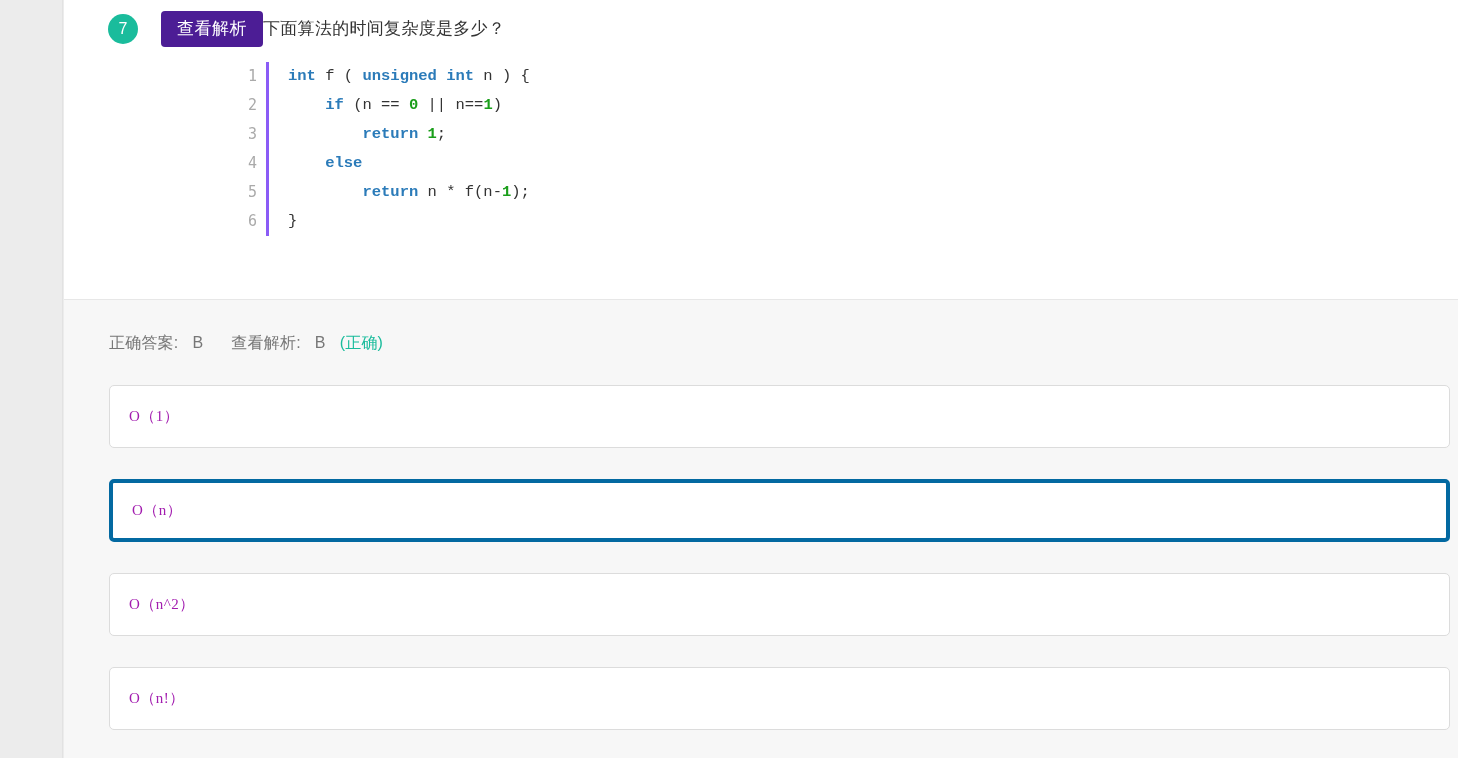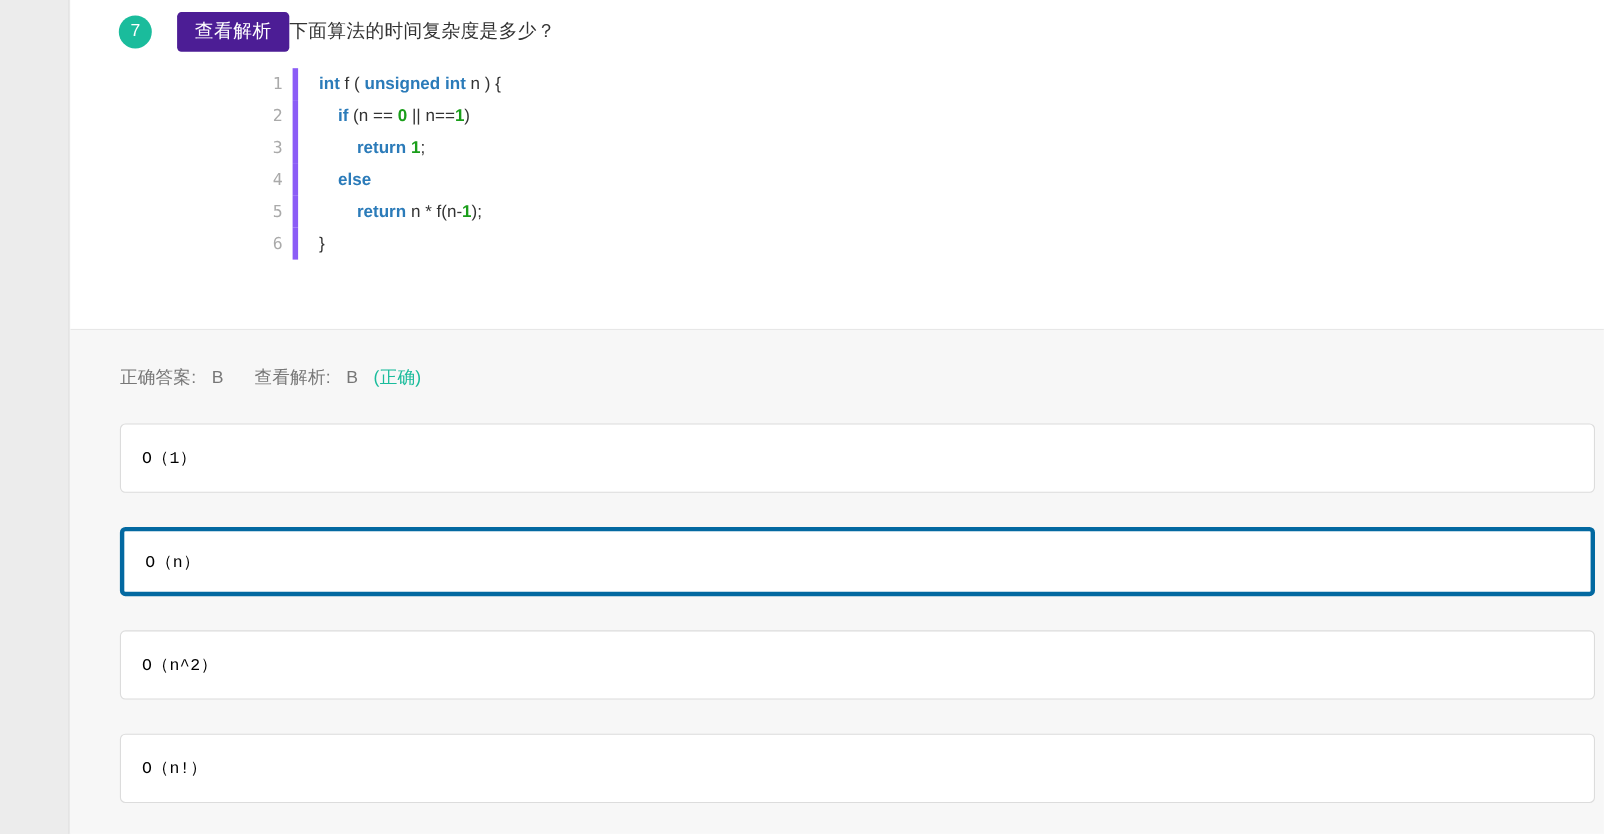--- a/index.html
+++ b/index.html
@@ -116,26 +116,26 @@
     text-align: right;
     color: #aaaaaa;
     padding-right: 9px;
     vertical-align: top;
     user-select: none;
     font-family: "DejaVu Sans Mono", "Liberation Mono", monospace;
     font-size: 15px;
   }
 
   .code-cell {
-    border-left: 5px solid #8b5cf6;
+    border-left: 3px solid #8b5cf6;
     padding-left: 19px;
     color: #333333;
     white-space: pre;
     vertical-align: top;
-    font-family: Liberation Sans, sans-serif;
+    font-family: Liberation Mono, monospace;
   }
 
   .kw  { color: #2b7bb9; font-weight: bold; }
   .num { color: #1a9e1a; font-weight: bold; }
   .pl  { color: #333333; }
 
   
   .answer-section {
     background: #f7f7f7;
     height: 458px;
@@ -168,23 +168,23 @@
     align-items: center;
     padding-left: 19px;
     cursor: pointer;
   }
 
   .option.selected {
     border: 4px solid #0369a1;
   }
 
   .option-text {
-    font-family: Liberation Mono, monospace;
+    font-family: Liberation Serif, serif;
     font-size: 15px;
-    color: #000000;
+    color: #a21caf;
     letter-spacing: 0.5px;
   }
 </style>
 </head>
 <body>
 
 <div class="page">
 
   <div class="left-margin"></div>
 

